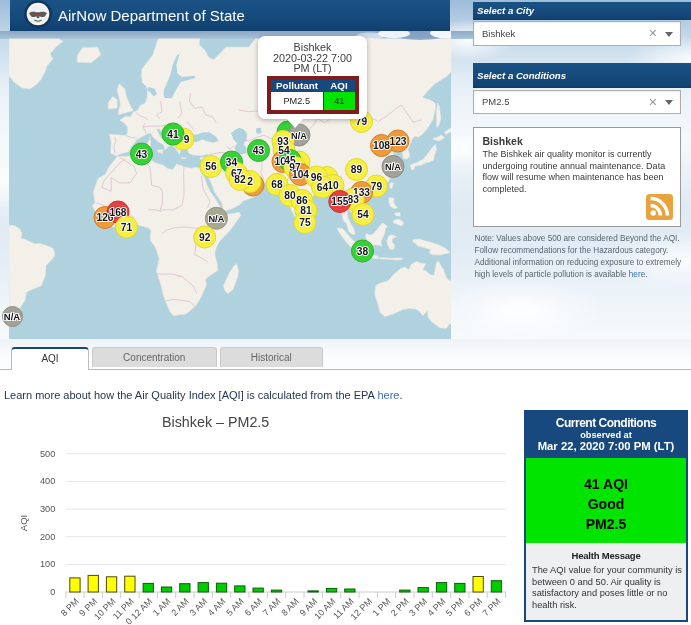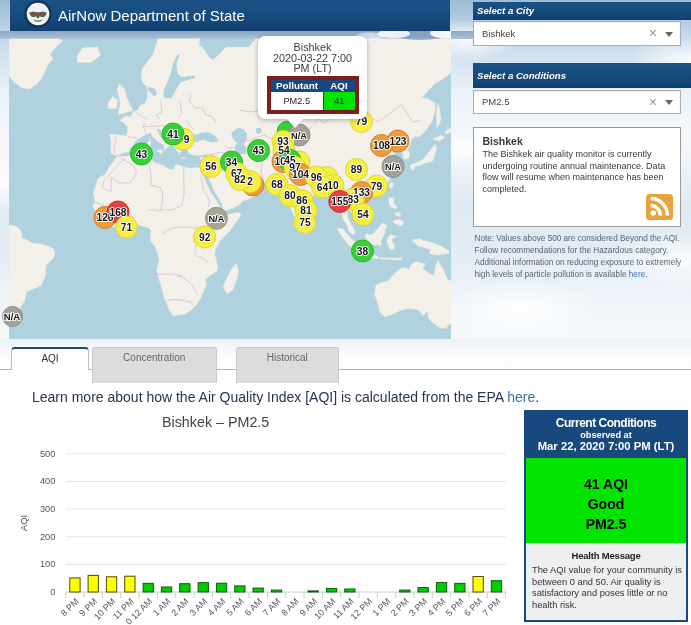--- a/index.html
+++ b/index.html
@@ -10,24 +10,24 @@
 radial-gradient(110px 40px at 680px 260px,rgba(255,255,255,.85),rgba(255,255,255,0) 70%),
 radial-gradient(120px 44px at 520px 310px,rgba(255,255,255,.9),rgba(255,255,255,0) 70%),
 radial-gradient(100px 60px at 2px 180px,rgba(255,255,255,.85),rgba(255,255,255,0) 70%);}
 .band{position:absolute;left:0;top:31px;width:473px;height:8px;background:linear-gradient(180deg,#8ea8c5,#a9c3d8);}
 .hdr{position:absolute;left:10px;top:0;width:440px;height:31px;background:linear-gradient(180deg,#1b5285 0%,#154a7c 60%,#113f6e 100%);}
 .hdr .t{position:absolute;left:48px;top:6.5px;color:#fff;font-size:15px;}
 .mapbox{position:absolute;left:9px;top:31px;width:442px;height:308px;}
 .low{position:absolute;left:0;top:339px;width:691px;height:286px;background:#fff;}
 .lowband{position:absolute;left:0;top:339px;width:691px;height:30px;background:linear-gradient(180deg,#eef3f7,#fbfcfd 60%,#fdfdfe);}
 .tabline{position:absolute;left:0;top:369px;width:691px;border-top:1px solid #b2b8ba;}
-.tab{position:absolute;top:347px;height:36px;font-size:10px;text-align:center;line-height:20px;}
+.tab{position:absolute;top:347px;height:20px;font-size:10px;text-align:center;line-height:20px;}
 .tab.a{left:11px;width:78px;background:#fff;border:1px solid #b9bdbf;border-top:2.5px solid #1b4a68;border-radius:4px 4px 0 0;border-bottom:none;color:#333;height:23px;z-index:2;}
 .tab.b{background:#dcdcdc;border:1px solid #c9c9c9;border-bottom:none;border-radius:3px 3px 0 0;color:#666;}
-.learn{position:absolute;left:4px;top:389px;font-size:14px;color:#26364e;margin-left:28px;}
+.learn{position:absolute;left:4px;top:389px;font-size:11px;color:#26364e;}
 .learn a{color:#3b6fb0;text-decoration:none;}
 .sbh{position:absolute;left:473px;width:240px;background:linear-gradient(180deg,#1b5285,#134574 85%,#0f3c68);color:#fff;font-weight:bold;font-size:9.6px;padding-left:4px;font-style:italic;}
 .sel{position:absolute;left:473px;width:207.5px;height:25px;background:#fff;border:1px solid #adadad;font-size:9.5px;color:#444;line-height:23px;padding-left:8px;box-shadow:inset 0 1px 2px rgba(0,0,0,.08);}
 .sel .x{position:absolute;right:22px;top:0;color:#999;font-size:11px;line-height:23px;}
 .sel .v{position:absolute;right:7px;top:10px;width:0;height:0;border-left:4.5px solid transparent;border-right:4.5px solid transparent;border-top:5px solid #666;}
 .infob{position:absolute;left:473px;top:127px;width:207.5px;height:100px;background:#fff;border:1px solid #9a9a9a;}
 .infob h3{font-size:10.5px;color:#3a3a3a;margin:7px 0 2px 8.5px;}
 .infob p{font-size:9px;color:#3a3a3a;margin:2px 8px 0 8.5px;line-height:11.5px;}
 .note{position:absolute;left:474.5px;top:233px;width:210px;font-size:8.2px;color:#5a6470;line-height:12.07px;}
 .note a{color:#3b6fb0;text-decoration:none;}
@@ -238,21 +238,21 @@
         <text x="362.5" y="254.6" font-size="10.2" font-weight="bold" text-anchor="middle" fill="#151515" stroke="#ffffff" stroke-width="1.9" paint-order="stroke" stroke-linejoin="round">38</text>
         <text x="186.5" y="142.6" font-size="10.2" font-weight="bold" text-anchor="middle" fill="#151515" stroke="#ffffff" stroke-width="1.9" paint-order="stroke" stroke-linejoin="round">9</text>
       </g>
 </svg></div>
 <div class="nam">N/A</div>
 <div class="low"></div>
 <div class="lowband"></div>
 <div class="tabline"></div>
 <div class="tab a">AQI</div>
 <div class="tab b" style="left:92px;width:124.5px;">Concentration</div>
-<div class="tab b" style="left:219.5px;width:103.5px;margin-left:16px;">Historical</div>
+<div class="tab b" style="left:219.5px;width:103.5px;">Historical</div>
 <div class="learn">Learn more about how the Air Quality Index [AQI] is calculated from the EPA <a href="#">here</a>.</div>
 <div class="hdr">
     <div class="t">AirNow Department of State</div>
   </div>
 <svg style="position:absolute;left:23.5px;top:0;" width="28" height="28" viewBox="0 0 28 28">
 <circle cx="14" cy="14" r="13.8" fill="#0f3560"></circle>
 <circle cx="14" cy="14" r="11.3" fill="#f7f6ee"></circle>
 <circle cx="14" cy="14" r="9" fill="#edf1f5"></circle>
 <path d="M5,13 C8.5,11 11.5,11.6 13,12.8 L15,12.8 C16.5,11.6 19.5,11 23,13 L21,16.2 C18.8,17.6 16.6,17 15.7,16 L15.3,17.6 C14.6,18.6 13.4,18.6 12.7,17.6 L12.3,16 C11.4,17 9.2,17.6 7,16.2 Z" fill="#5e5a50"></path>
 <circle cx="14" cy="10.4" r="1.5" fill="#f4f6f8"></circle>

